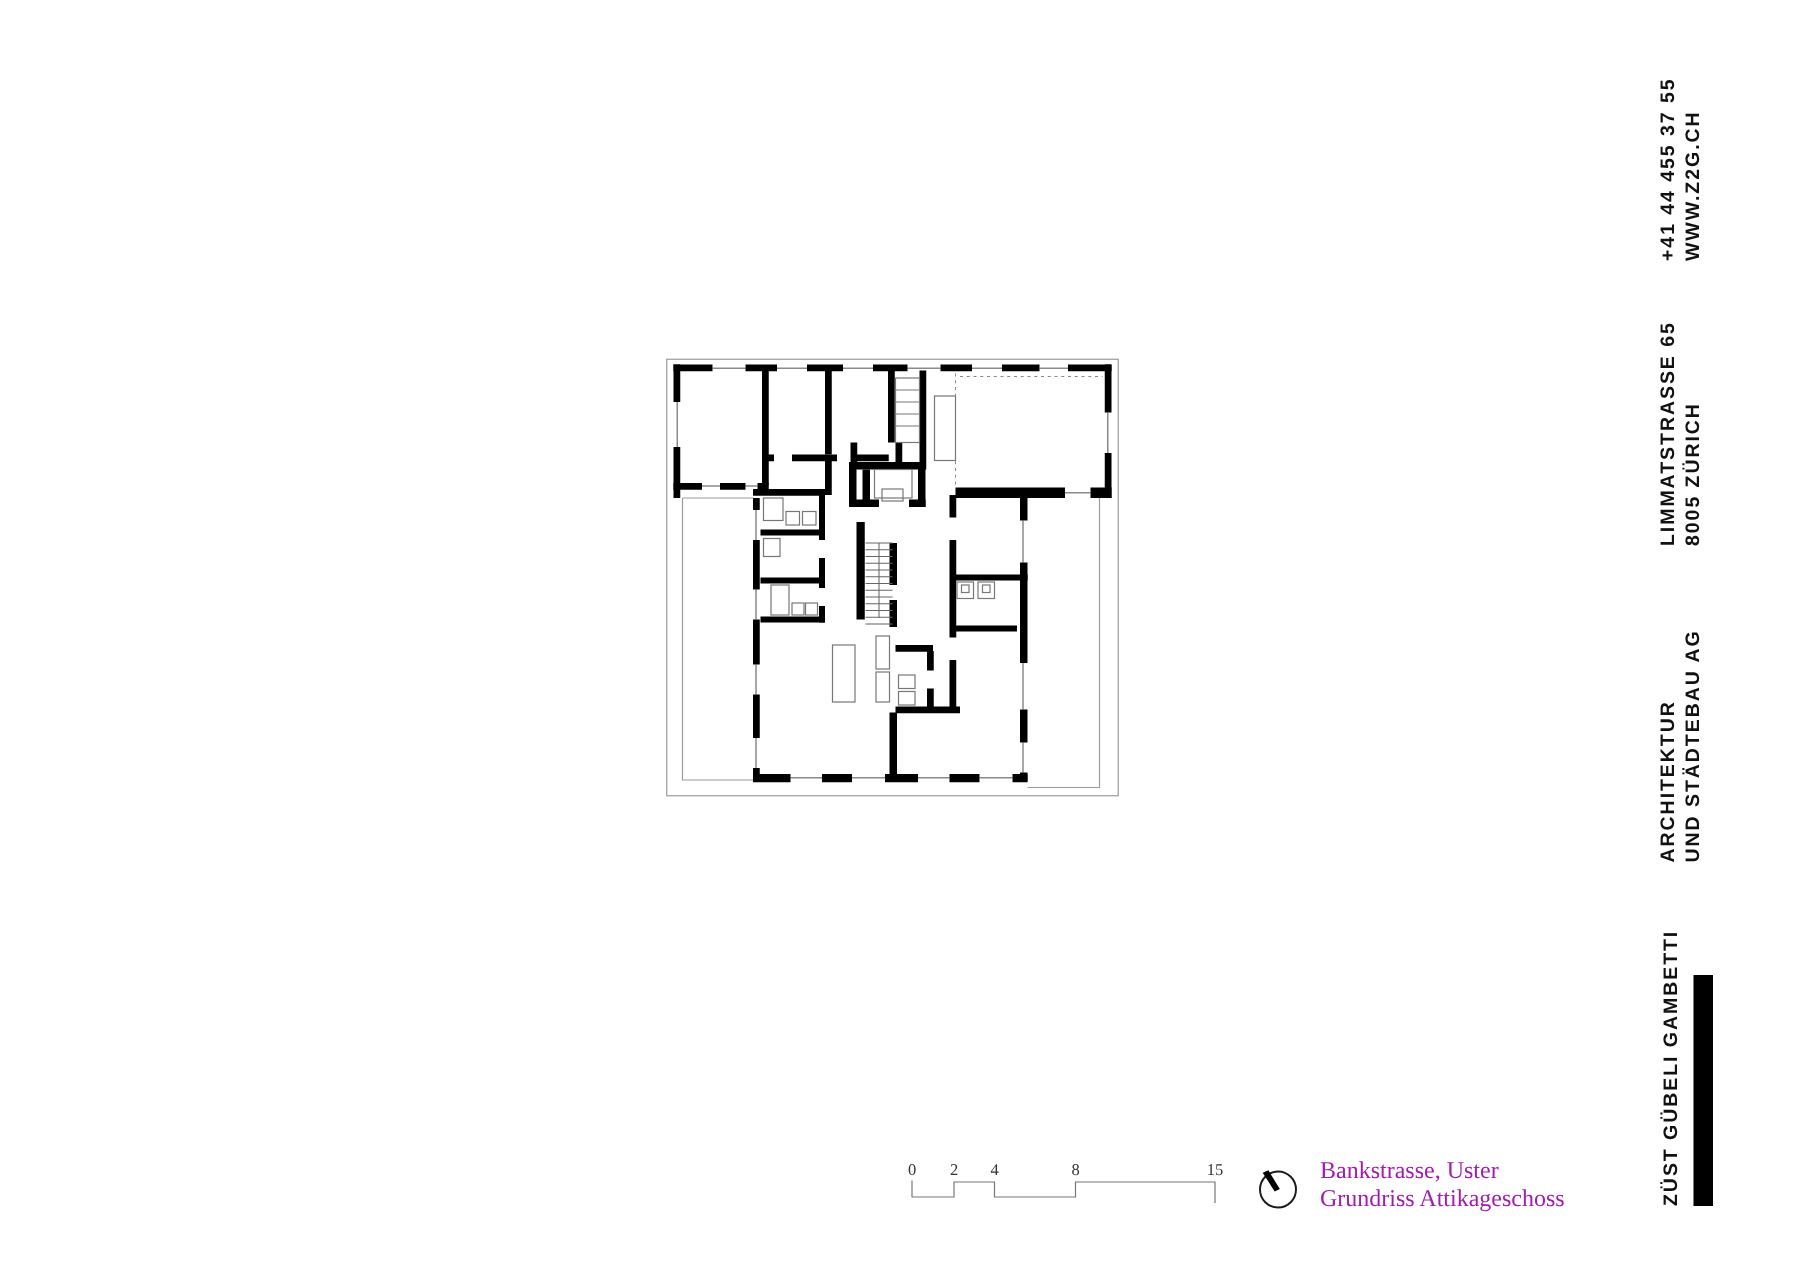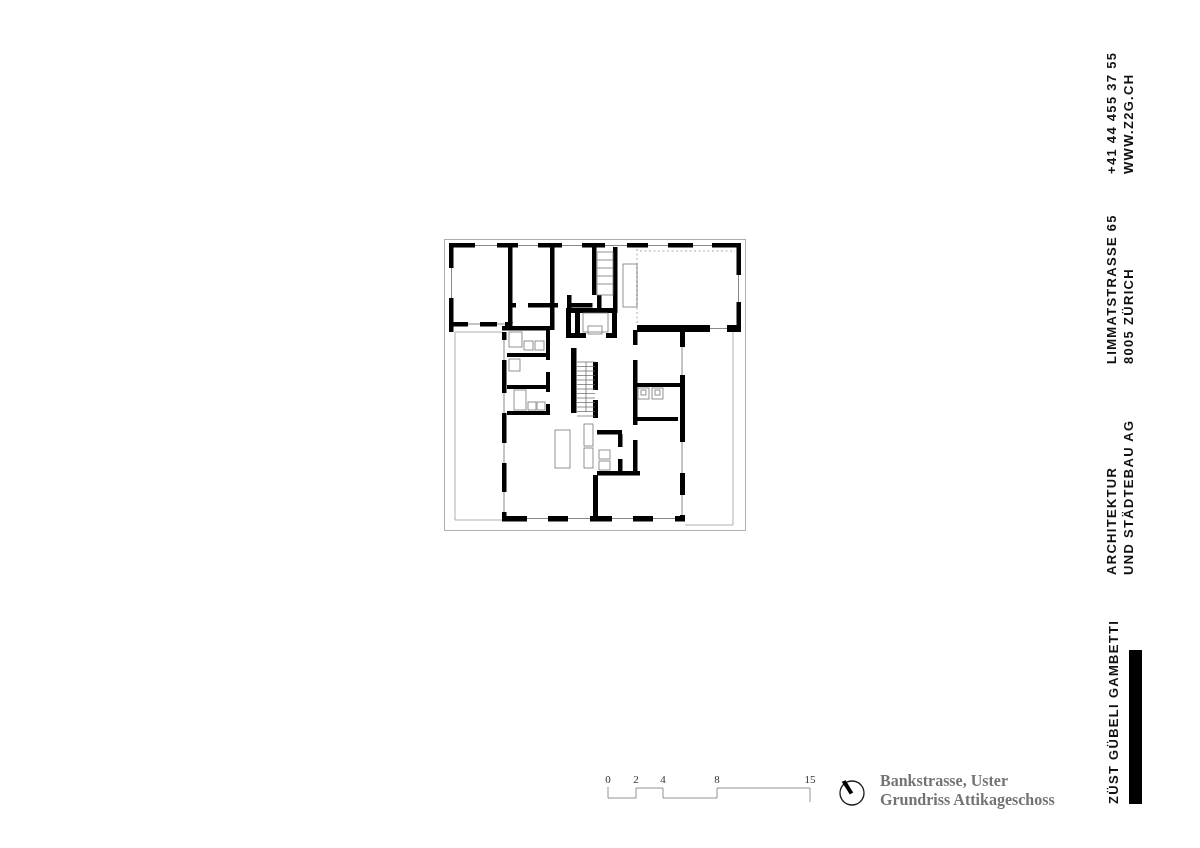--- a/index.html
+++ b/index.html
@@ -16,21 +16,21 @@
     line-height:16.5px;
     letter-spacing:1.3px;
     color:#111;
     white-space:pre;
   }
   .vbar{position:absolute;background:#000;}
   
   .titleblock{
     position:absolute;left:880px;top:771px;
     font-family:"Liberation Serif","DejaVu Serif",serif;
-    font-size:16px;line-height:19px;color:#737373;font-weight:bold;
+    font-size:16px;line-height:19px;color:#a21caf;
   }
   
   svg{position:absolute;display:block;}
   .thin{stroke:#9b9b9b;stroke-width:0.8;fill:none;}
   .win{stroke:#8a8a8a;stroke-width:1;fill:none;}
   .fix{stroke:#777;stroke-width:0.8;fill:none;}
   .dash{stroke:#888;stroke-width:0.7;fill:none;stroke-dasharray:2,2.5;}
   .tread{stroke:#666;stroke-width:0.7;fill:none;}
   .walls{fill:#000;stroke:none;}
   .sbar-text{font-family:"Liberation Serif","DejaVu Serif",serif;font-size:11px;fill:#333;}

